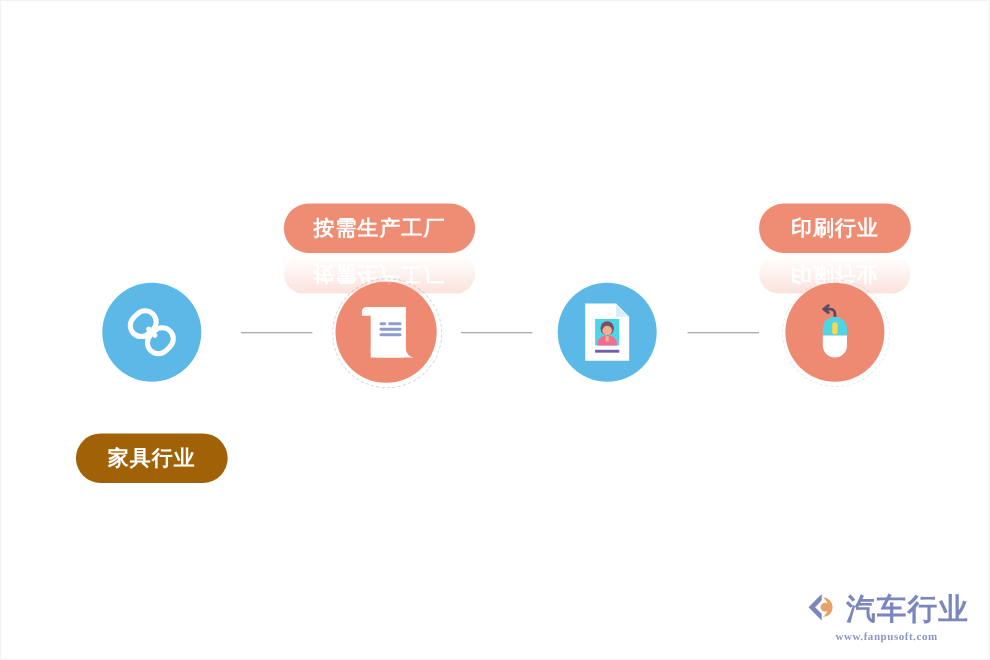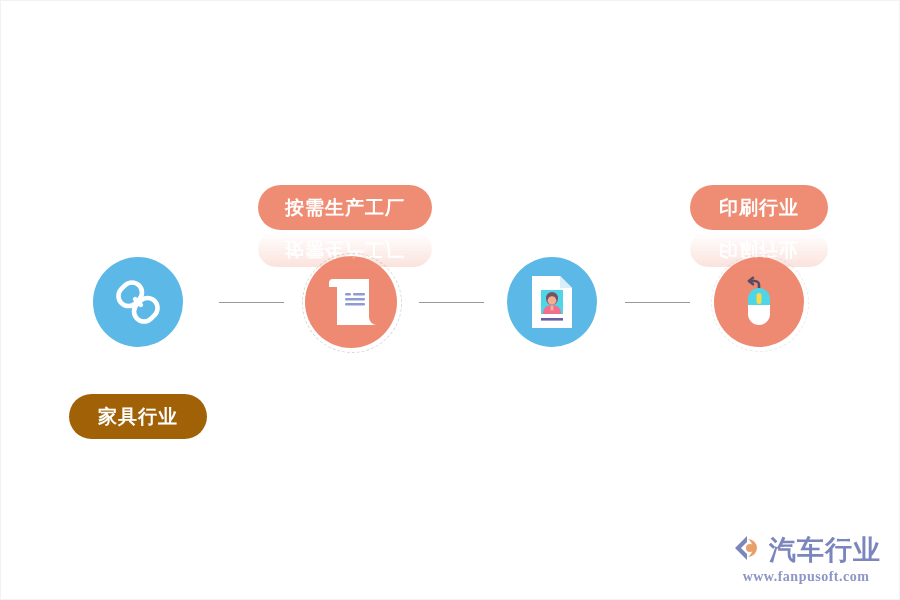--- a/index.html
+++ b/index.html
@@ -119,21 +119,21 @@
   }
   .wm-name {
     font-size: 27px;
     font-weight: bold;
     color: #7b86bd;
     letter-spacing: 1px;
     line-height: 1;
   }
   .wm-url {
     font-family: "Liberation Serif", "DejaVu Serif", serif;
-    font-size: 14px;
+    font-size: 10px;
     font-weight: bold;
     color: #8d96c4;
     letter-spacing: 0.5px;
     margin-top: 2px;
   }
 </style>
 </head>
 <body>
 
 <div class="canvas">

